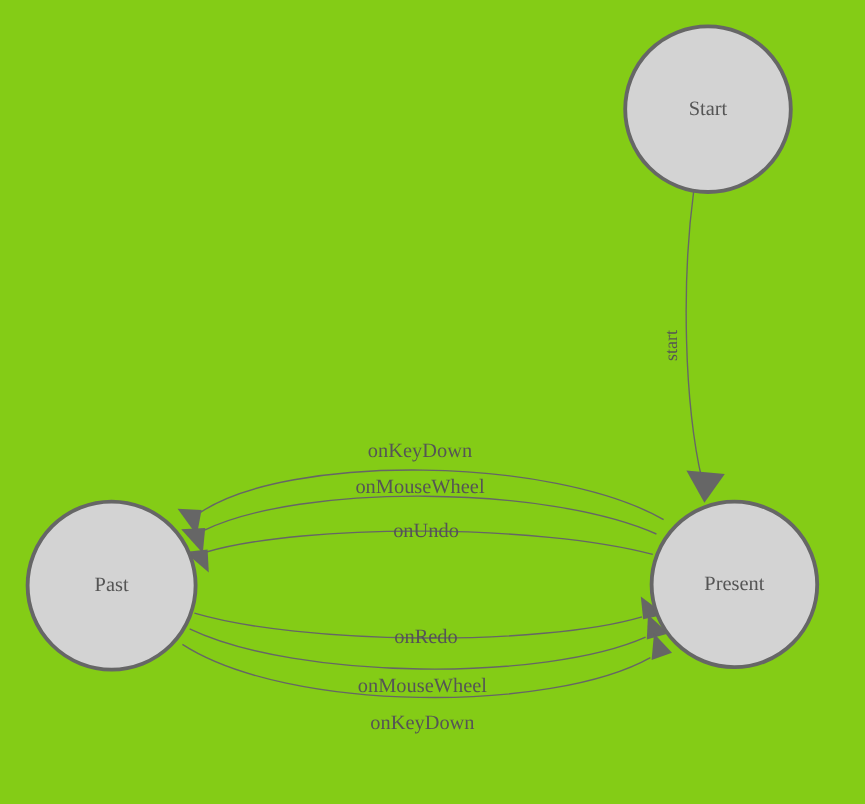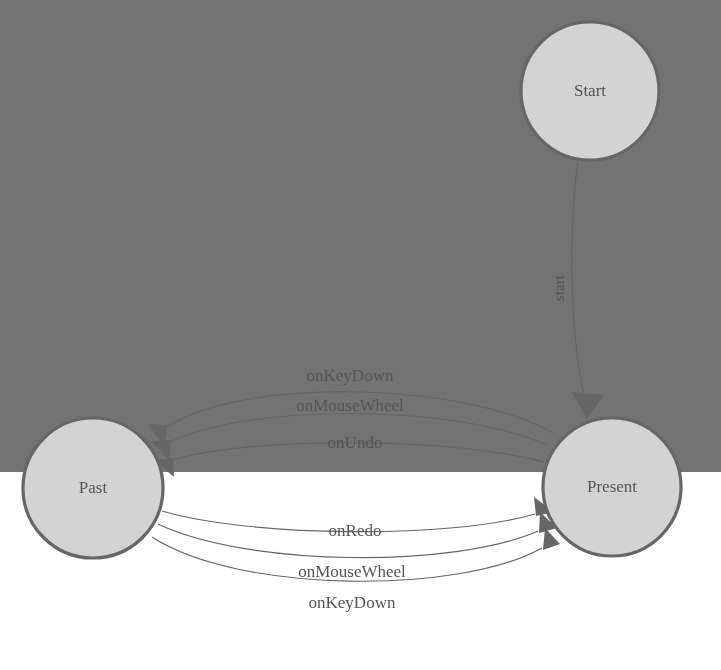--- a/index.html
+++ b/index.html
@@ -10,22 +10,22 @@
   }
   body {
     width: 721px;
     height: 670px;
     overflow: hidden;
     font-family: "Liberation Serif", "DejaVu Serif", serif;
   }
   #diagram-root {
     position: relative;
     width: 721px;
-    height: 472px;
-    background: #737373;
+    height: 670px;
+    background: #84cc16;
   }
   svg#graph {
     display: block;
     width: 721px;
     height: 670px;
   }
   .node-circle {
     fill: #d3d3d3;
     stroke: #666666;
     stroke-width: 3.2;

